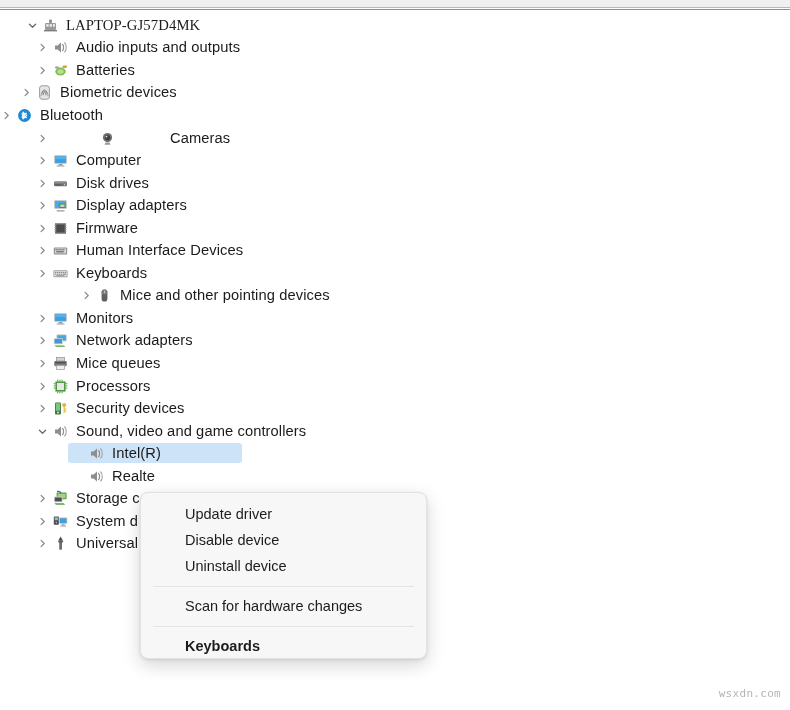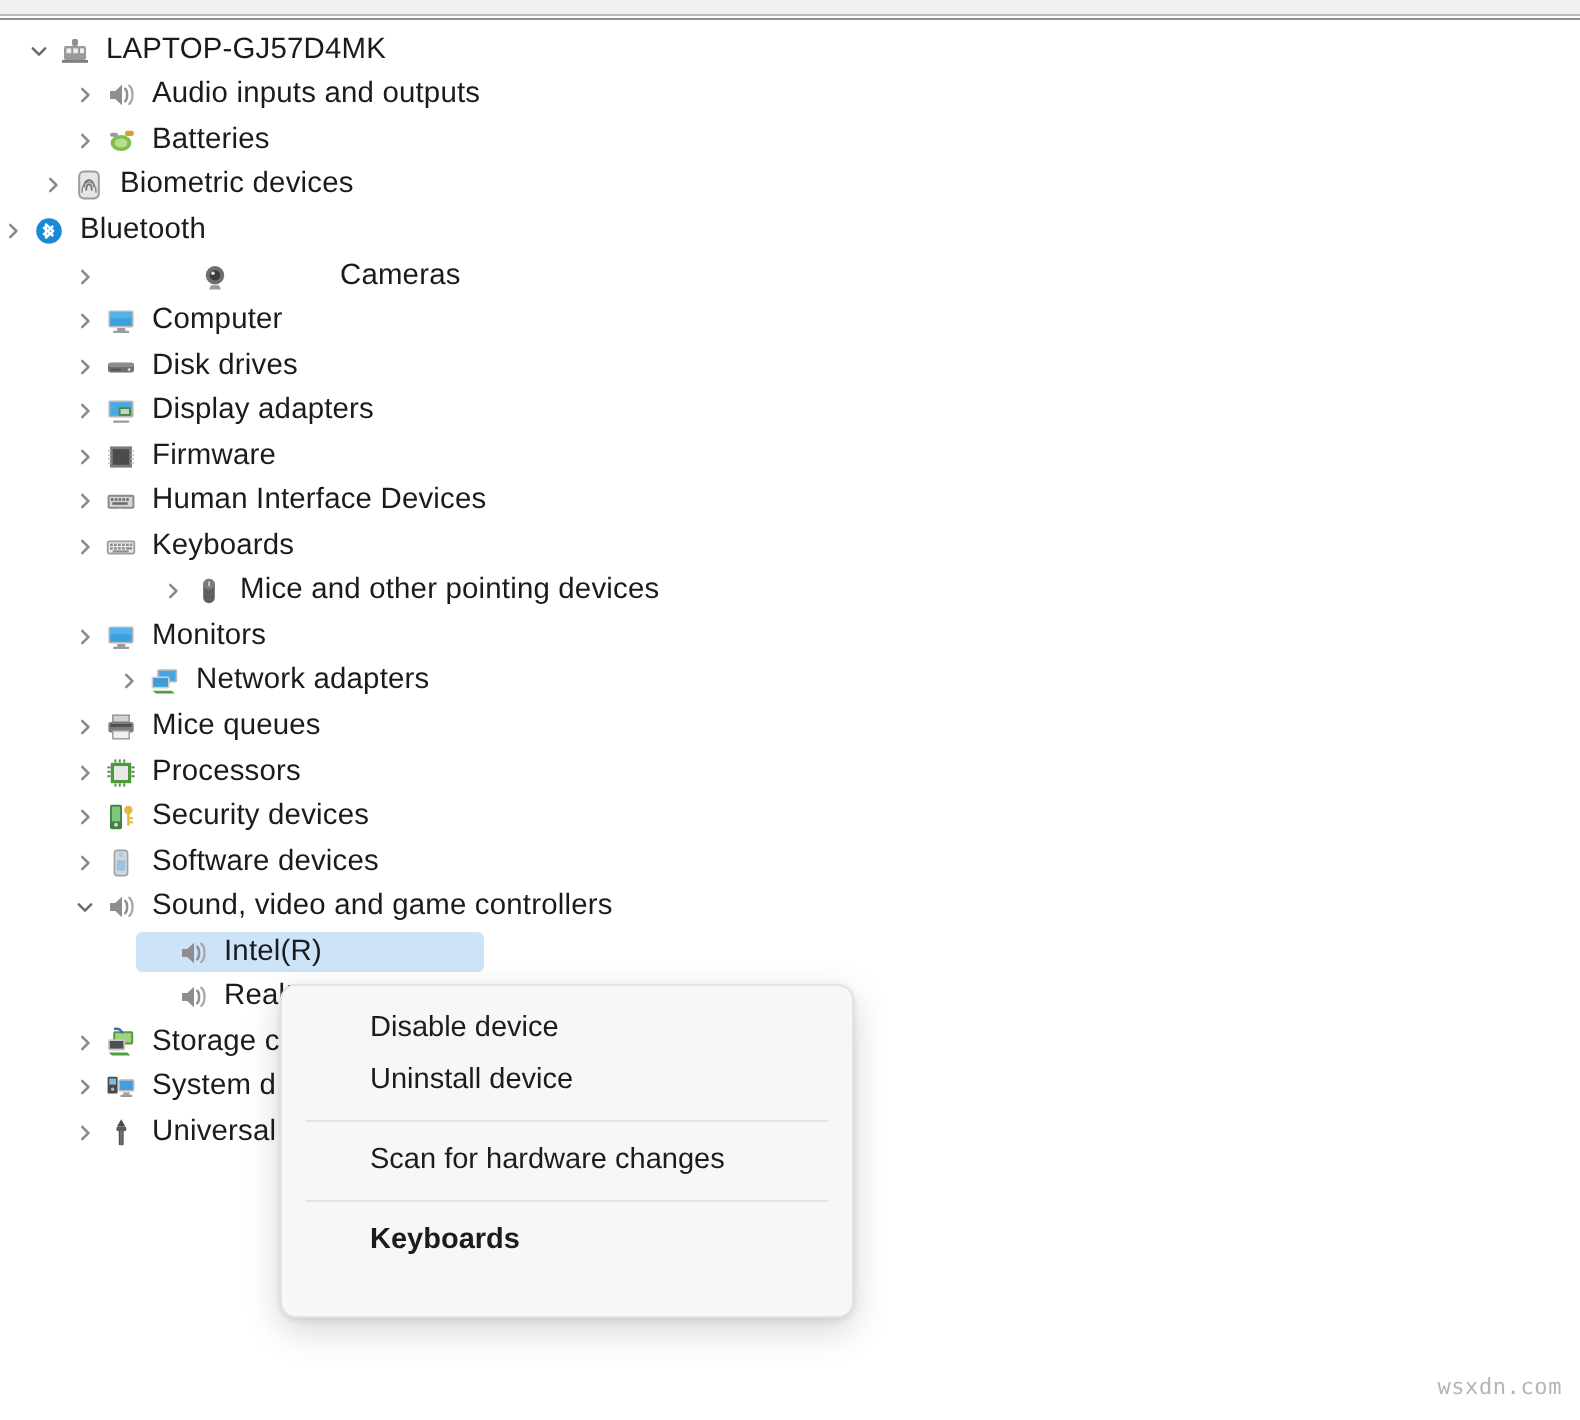--- a/index.html
+++ b/index.html
@@ -87,21 +87,21 @@
 </head>
 <body>
 
 <div id="app">
 
   <div class="top-strip"></div>
   <div class="top-rule-a"></div>
   <div class="top-rule-b"></div>
 
   <div class="tree" id="tree">
-      <div class="row" style="padding-left: 13px;">
+      <div class="row" style="padding-left: 26px; font-family: Liberation Serif, serif;">
         <span class="chev" style="position: relative;">
           <svg width="13" height="13" viewBox="0 0 13 13">
             <path d="M3.4 5.2L6.5 8.3 9.6 5.2" fill="none" stroke="#6b6b6b" stroke-width="1.25" stroke-linecap="round" stroke-linejoin="round"></path>
           </svg>
         </span>
         <span class="ico" style="position: relative;">
           <svg width="17" height="17" viewBox="0 0 17 17" xmlns="http://www.w3.org/2000/svg">
             <rect x="3" y="6" width="11" height="7" rx="1" fill="#9a9a9a"></rect>
             <rect x="4.2" y="7.2" width="2.4" height="2.4" fill="#efefef"></rect>
             <rect x="7.6" y="7.2" width="2.4" height="2.4" fill="#efefef"></rect>
@@ -339,21 +339,21 @@
           <svg width="17" height="17" viewBox="0 0 17 17" xmlns="http://www.w3.org/2000/svg">
             <rect x="2.2" y="3.2" width="12.6" height="8.6" rx="1" fill="#b9b9b9"></rect>
             <rect x="3.1" y="4.1" width="10.8" height="6.8" fill="#3aa0e0"></rect>
             <rect x="3.1" y="4.1" width="10.8" height="3" fill="#56b3ea"></rect>
             <rect x="6.6" y="12" width="4" height="1.5" fill="#9a9a9a"></rect>
             <rect x="4.6" y="13.4" width="8" height="1.1" rx=".4" fill="#9a9a9a"></rect>
           </svg>
         </span>
         <span class="lbl" style="position: relative;">Monitors</span>
       </div>
-      <div class="row" style="padding-left: 36px; margin-left: 22px;">
+      <div class="row" style="padding-left: 36px;">
         <span class="chev" style="position: relative;">
           <svg width="13" height="13" viewBox="0 0 13 13">
             <path d="M5.1 3.4L8.2 6.5 5.1 9.6" fill="none" stroke="#8a8a8a" stroke-width="1.25" stroke-linecap="round" stroke-linejoin="round"></path>
           </svg>
         </span>
         <span class="ico" style="position: relative;">
           <svg width="17" height="17" viewBox="0 0 17 17" xmlns="http://www.w3.org/2000/svg">
             <rect x="4.6" y="2.6" width="10" height="6.6" rx=".8" fill="#b9b9b9"></rect>
             <rect x="5.4" y="3.4" width="8.4" height="5" fill="#46a6e0"></rect>
             <rect x="1.8" y="6.2" width="9" height="6" rx=".8" fill="#cfcfcf"></rect>
@@ -422,35 +422,20 @@
             <rect x="11.6" y="6.4" width="1.2" height="6.4" fill="#e3b83a"></rect>
             <rect x="12.8" y="8.6" width="1.6" height="1.1" fill="#e3b83a"></rect>
             <rect x="12.8" y="10.6" width="1.6" height="1.1" fill="#e3b83a"></rect>
           </svg>
         </span>
         <span class="lbl" style="position: relative;">Security devices</span>
       </div>
       <div class="row" style="padding-left: 36px;">
         <span class="chev" style="position: relative;">
           <svg width="13" height="13" viewBox="0 0 13 13">
-            <path d="M5.1 3.4L8.2 6.5 5.1 9.6" fill="none" stroke="#8a8a8a" stroke-width="1.25" stroke-linecap="round" stroke-linejoin="round"></path>
-          </svg>
-        </span>
-        <span class="ico" style="position: relative;">
-          <svg width="17" height="17" viewBox="0 0 17 17" xmlns="http://www.w3.org/2000/svg">
-            <rect x="5.2" y="2.2" width="6.6" height="12.6" rx="1.6" fill="#cfd7dc" stroke="#9aa4ab" stroke-width=".8"></rect>
-            <rect x="6.4" y="7" width="4.2" height="5.4" rx=".8" fill="#9ec2da"></rect>
-            <circle cx="8.5" cy="4.4" r="1.1" fill="#b6c3cb"></circle>
-          </svg>
-        </span>
-        <span class="lbl" style="position: relative;">Software devices</span>
-      </div>
-      <div class="row" style="padding-left: 36px;">
-        <span class="chev" style="position: relative;">
-          <svg width="13" height="13" viewBox="0 0 13 13">
             <path d="M3.4 5.2L6.5 8.3 9.6 5.2" fill="none" stroke="#6b6b6b" stroke-width="1.25" stroke-linecap="round" stroke-linejoin="round"></path>
           </svg>
         </span>
         <span class="ico" style="position: relative;">
           <svg width="17" height="17" viewBox="0 0 17 17" xmlns="http://www.w3.org/2000/svg">
             <path d="M3 6.5h2.6L9 3.4v10.2L5.6 10.5H3z" fill="#8e8e8e"></path>
             <path d="M10.6 5.4c1.3 1 1.3 5.2 0 6.2" stroke="#8e8e8e" stroke-width="1.2" fill="none" stroke-linecap="round"></path>
             <path d="M12.6 3.8c2.2 1.8 2.2 7.4 0 9.2" stroke="#a5a5a5" stroke-width="1.1" fill="none" stroke-linecap="round"></path>
           </svg>
         </span>
@@ -529,20 +514,21 @@
             <rect x="6.2" y="5.2" width="5" height="2.4" rx="1" fill="#5d5d5d"></rect>
             <rect x="7.9" y="7.4" width="1.4" height="7" fill="#6d6d6d"></rect>
           </svg>
         </span>
         <span class="lbl" style="position: relative;">Universal</span>
       </div>
     </div>
 
   <div class="ctx">
     <div class="ctx-inner" id="ctx-inner">
+        <div class="mi">Update driver</div>
         <div class="mi">Disable device</div>
         <div class="mi">Uninstall device</div>
         <div class="msep"></div>
         <div class="mi">Scan for hardware changes</div>
         <div class="msep"></div>
         <div class="mi bold">Keyboards</div>
       </div>
   </div>
 
   <div class="wm">wsxdn.com</div>

